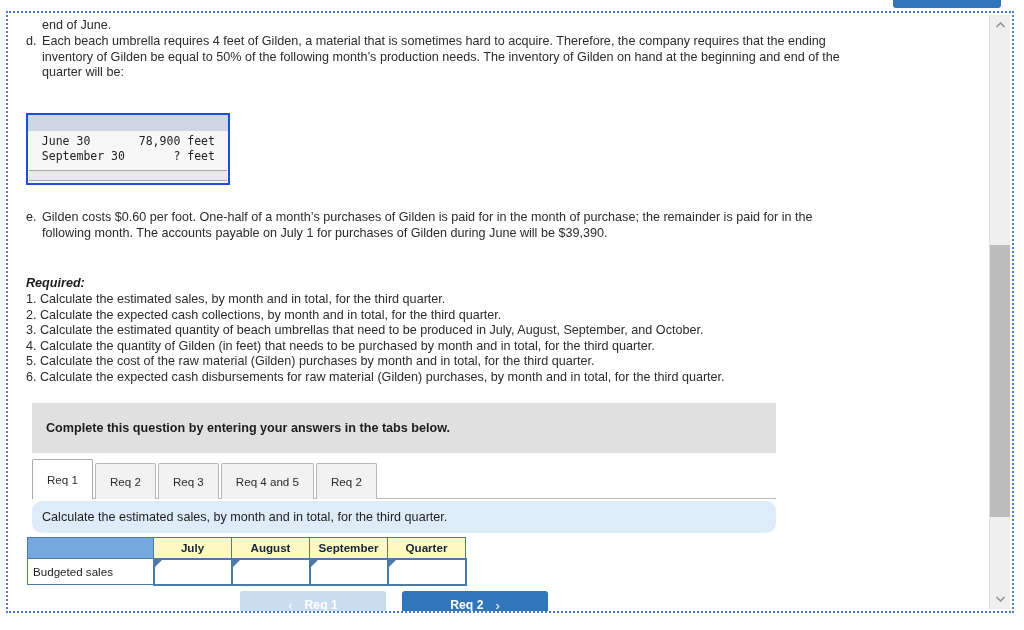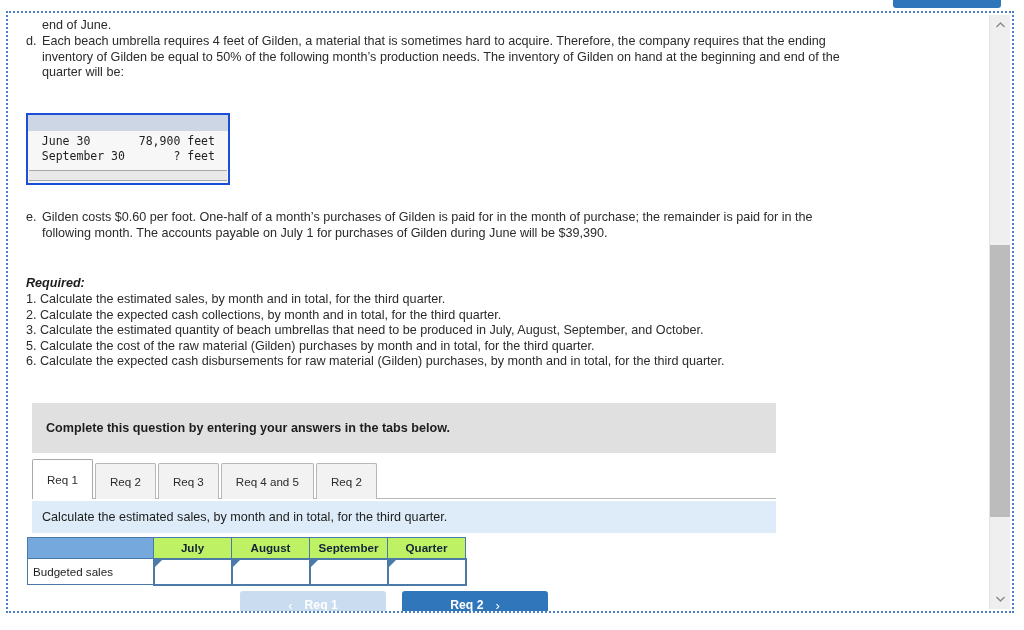--- a/index.html
+++ b/index.html
@@ -239,37 +239,38 @@
     top: 488px;
     width: 744px;
     height: 32px;
     background: #ddecf8;
     display: flex;
     align-items: center;
     padding-left: 10px;
     box-sizing: border-box;
     font-size: 12.6px;
     color: #1d1d1d;
+    border-radius: 10px;
   }
 
   
   .ans-table {
     position: absolute;
     left: 19px;
     top: 524px;
     border-collapse: collapse;
     font-size: 11.6px;
   }
   .ans-table th, .ans-table td {
     border: 1px solid #4b7aa8;
     padding: 0;
     box-sizing: border-box;
   }
   .ans-table th {
-    background: #bef264;
+    background: #fef9c3;
     color: #13233a;
     font-weight: bold;
     height: 21px;
     text-align: center;
   }
   .ans-table th.corner {
     background: #75a8dc;
     width: 126px;
   }
   .ans-table th.col { width: 78px; }
@@ -360,20 +361,21 @@
     <div class="para para-e">
       <span class="marker">e.</span>
       <span class="ptext">Gilden costs $0.60 per foot. One-half of a month’s purchases of Gilden is paid for in the month of purchase; the remainder is paid for in the following month. The accounts payable on July 1 for purchases of Gilden during June will be $39,390.</span>
     </div>
 
     <div class="required-head">Required:</div>
     <div class="required-list">
       <div class="rline">1. Calculate the estimated sales, by month and in total, for the third quarter.</div>
       <div class="rline">2. Calculate the expected cash collections, by month and in total, for the third quarter.</div>
       <div class="rline">3. Calculate the estimated quantity of beach umbrellas that need to be produced in July, August, September, and October.</div>
+      <div class="rline">4. Calculate the quantity of Gilden (in feet) that needs to be purchased by month and in total, for the third quarter.</div>
       <div class="rline">5. Calculate the cost of the raw material (Gilden) purchases by month and in total, for the third quarter.</div>
       <div class="rline">6. Calculate the expected cash disbursements for raw material (Gilden) purchases, by month and in total, for the third quarter.</div>
     </div>
 
     <div class="complete-banner">
       <span>Complete this question by entering your answers in the tabs below.</span>
     </div>
 
     <div class="tabstrip">
       <div class="tabline"></div>

